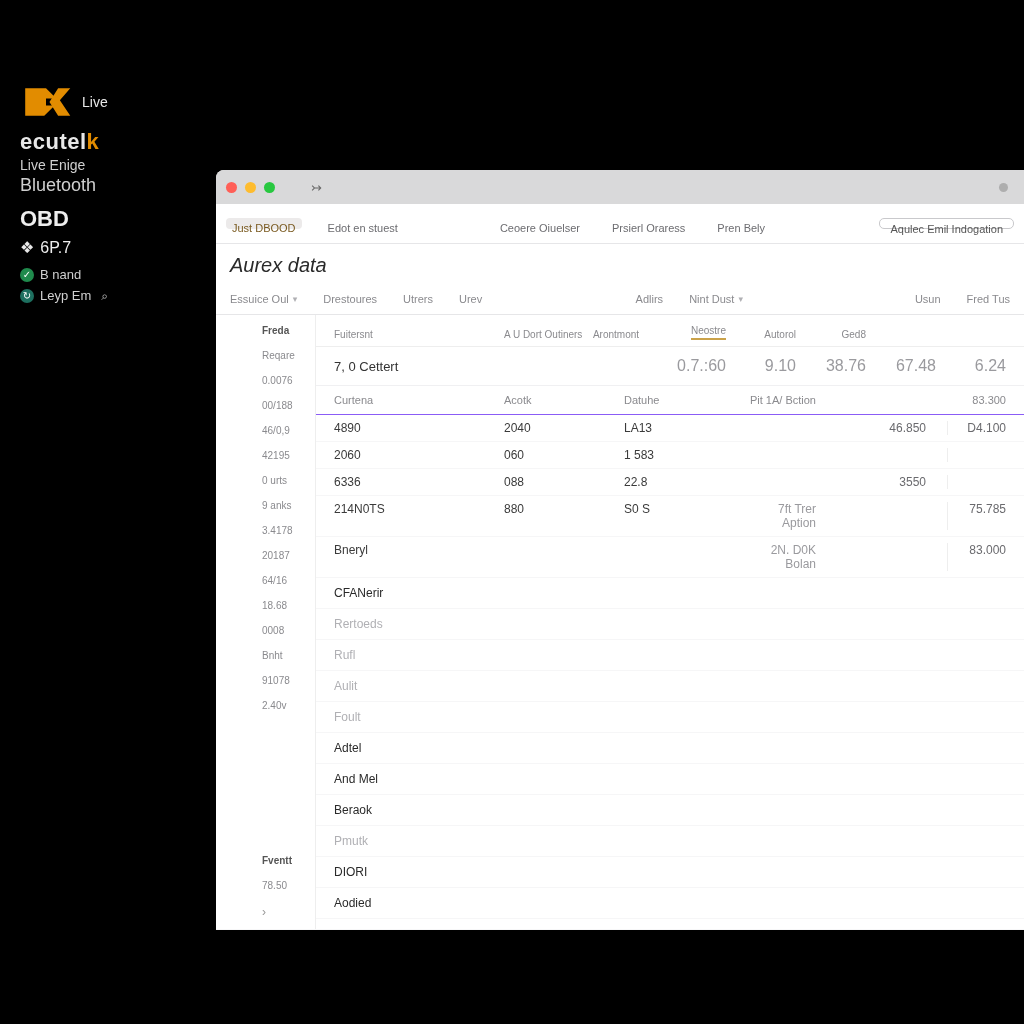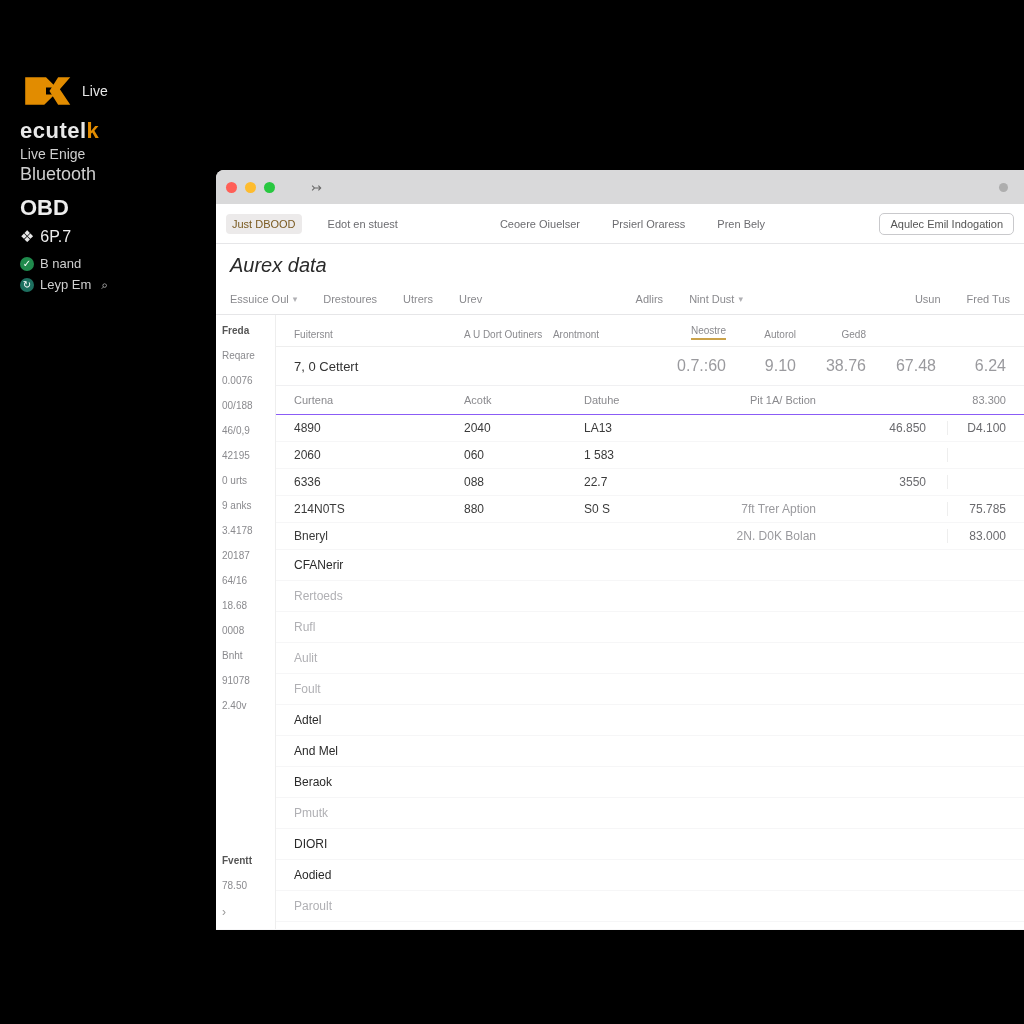--- a/index.html
+++ b/index.html
@@ -1,20 +1,20 @@
 <!DOCTYPE html>
 <html><head>
 <meta charset="utf-8">
 <style>
   * { box-sizing: border-box; margin: 0; padding: 0; }
   html, body { width: 1024px; height: 1024px; background: #000; font-family: -apple-system, "Helvetica Neue", Arial, sans-serif; overflow: hidden; }
 
   
   .leftpanel {
-    position: absolute; left: 20px; top: 70px; width: 180px; color: #d0d0d0;
+    position: absolute; left: 20px; top: 81px; width: 180px; color: #d0d0d0;
   }
   .logo-row { display: flex; align-items: center; gap: 10px; }
   .logo-mark { width: 52px; height: 42px; }
   .live-tag { font-size: 14px; color: #e8e8e8; }
   .brand { margin-top: 6px; font-size: 22px; font-weight: 600; letter-spacing: .5px; color: #e8e8e8; }
   .brand .k { color: #e28c00; }
   .sub1 { font-size: 14px; color: #cfcfcf; margin-top: 2px; }
   .sub2 { font-size: 18px; color: #cfcfcf; margin-top: 2px; }
   .obd  { font-size: 22px; font-weight: 600; color: #eee; margin-top: 10px; }
   .stat-row { display: flex; align-items: center; gap: 6px; margin-top: 6px; font-size: 16px; color: #eee; }
@@ -31,34 +31,34 @@
     background: #f7f7f8; border-radius: 8px 0 0 0; overflow: hidden;
     box-shadow: 0 10px 40px rgba(0,0,0,.6);
   }
   .titlebar { height: 34px; background: #d9d9da; display: flex; align-items: center; padding: 0 10px; gap: 8px; }
   .dot { width: 11px; height: 11px; border-radius: 50%; }
   .dot-r { background: #ff5f57; } .dot-y { background: #febc2e; } .dot-g { background: #28c840; }
   .titlebar .spacer { flex: 1; }
   .titlebar .back { color: #6a6a6a; font-size: 13px; margin-left: 28px; }
   .titlebar .tabdot { width: 9px; height: 9px; border-radius: 50%; background: #aeaeae; margin-right: 6px; }
 
-  .toolbar { height: 40px; background: #fff; border-bottom: 1px solid #e6e6e8; display: flex; align-items: center; padding: 0 10px; gap: 20px; font-size: 11px; color: #6c6c70; }
+  .toolbar { height: 40px; background: #fff; border-bottom: 1px solid #e6e6e8; display: flex; padding: 14px 10px; gap: 20px; font-size: 11px; color: #6c6c70; }
   .toolbar .tbtn { padding: 4px 6px; border-radius: 4px; }
   .toolbar .tbtn.active { background: #eceaea; color: #7a5a20; }
   .toolbar .flex { flex: 1; }
   .toolbar .outlined { border: 1px solid #c9c9cc; border-radius: 5px; padding: 4px 10px; color: #555; }
 
   .pagetitle { padding: 10px 14px 6px 14px; font-size: 20px; color: #2a2a2a; background: #fff; font-style: italic; }
 
   .tabrow { background: #fff; border-bottom: 1px solid #e6e6e8; display: flex; align-items: center; padding: 0 14px; gap: 26px; font-size: 11px; color: #8a8a8e; height: 32px; }
   .tabrow .tab { display: flex; align-items: center; gap: 4px; }
   .tabrow .chev { font-size: 9px; color: #b0b0b4; }
   .tabrow .spacer { flex: 1; }
 
-  .content { display: flex; height: calc(100% - 34px - 40px - 40px - 32px); background: #fff; }
+  .content { display: flex; height: calc(100% - 34px - 40px - 40px - 32px); background: #fff; padding-left: 40px; }
   .side { width: 60px; border-right: 1px solid #eee; padding: 10px 6px; font-size: 10px; color: #8a8a8e; display: flex; flex-direction: column; gap: 14px; }
   .side .hd { font-weight: 600; color: #555; }
   .side .ft { margin-top: auto; padding-top: 8px; }
   .side .arrow { color: #999; font-size: 12px; }
 
   .main { flex: 1; padding: 0 0 0 0; overflow: hidden; position: relative; }
 
   .colhdr { display: grid; grid-template-columns: 170px 1fr 70px 70px 70px 70px 70px; align-items: end; padding: 10px 18px 6px 18px; font-size: 10px; color: #8a8a8e; border-bottom: 1px solid #eee; }
   .colhdr .r { text-align: right; }
   .colhdr .u { border-bottom: 2px solid #caa24a; padding-bottom: 2px; display: inline-block; }
@@ -238,21 +238,21 @@
         <span>2060</span>
         <span>060</span>
         <span>1 583</span>
         <span class="r muted"></span>
         <span class="r"></span>
         <span class="r lastcol"></span>
       </div>
       <div class="drow">
         <span>6336</span>
         <span>088</span>
-        <span>22.7</span>
+        <span>22.8</span>
         <span class="r muted"></span>
         <span class="r">3550</span>
         <span class="r lastcol"></span>
       </div>
       <div class="drow">
         <span>214N0TS</span>
         <span>880</span>
         <span>S0 S</span>
         <span class="r muted">7ft  Trer Aption</span>
         <span class="r"></span>

